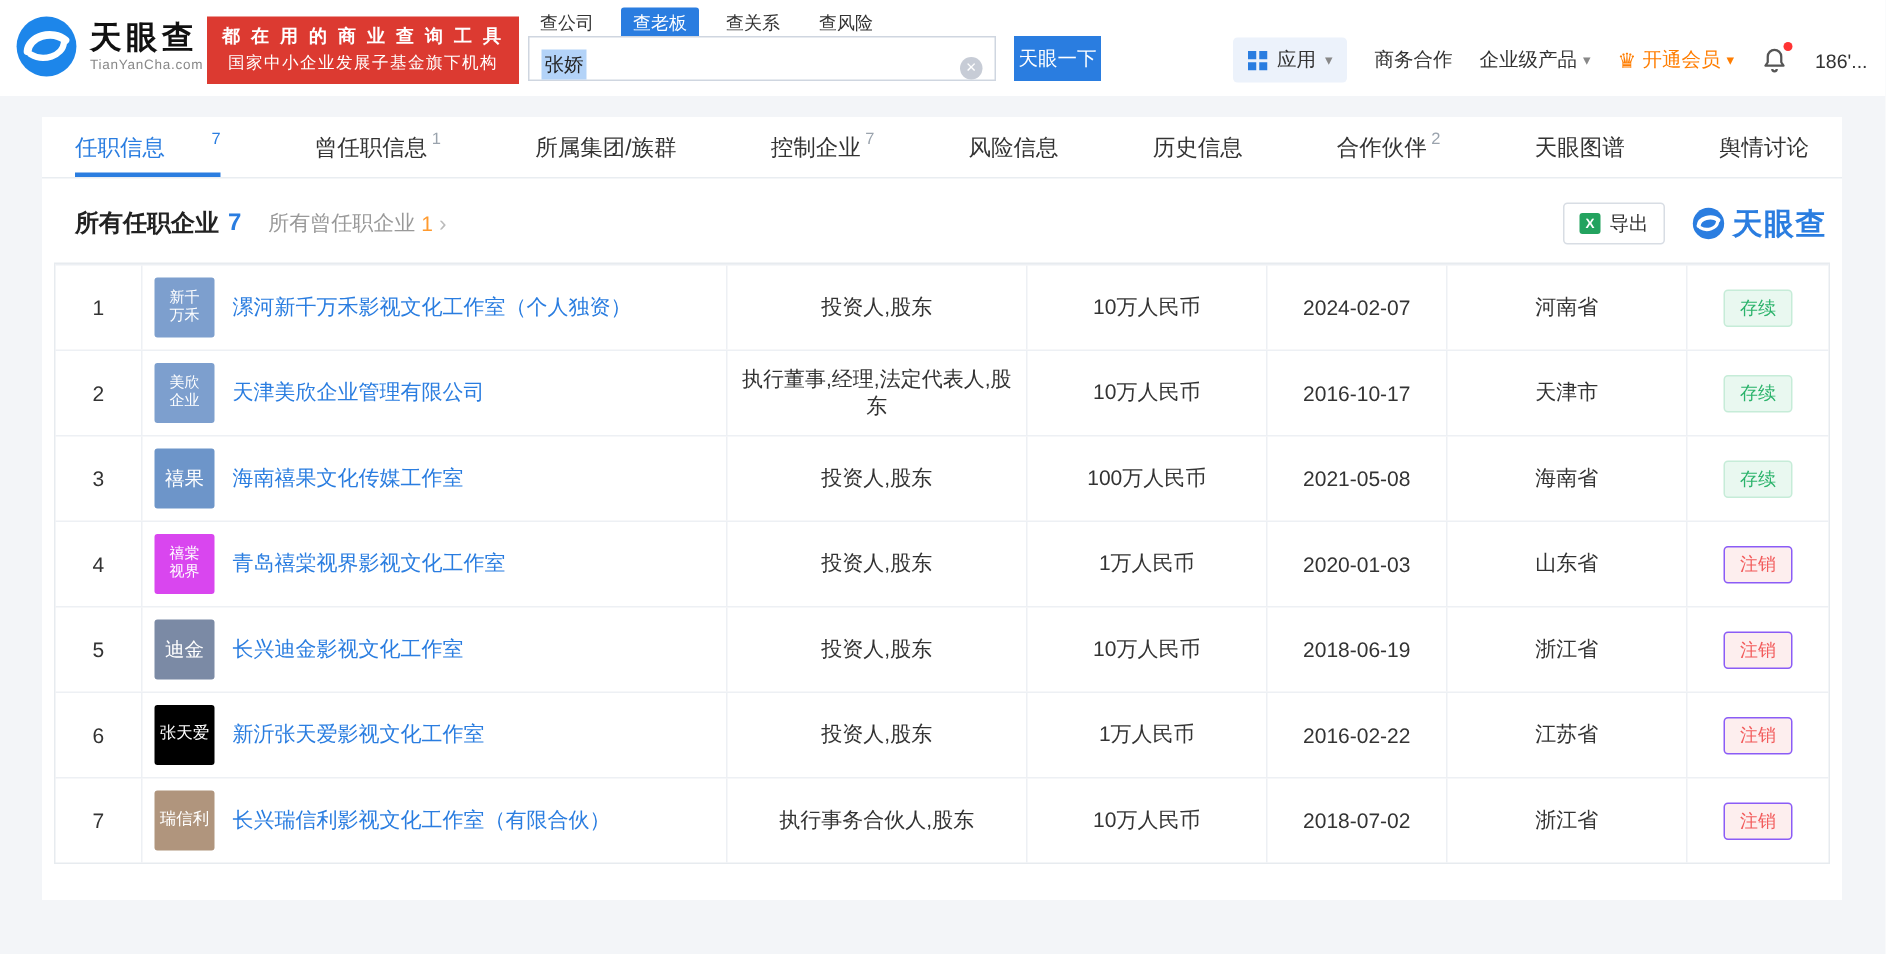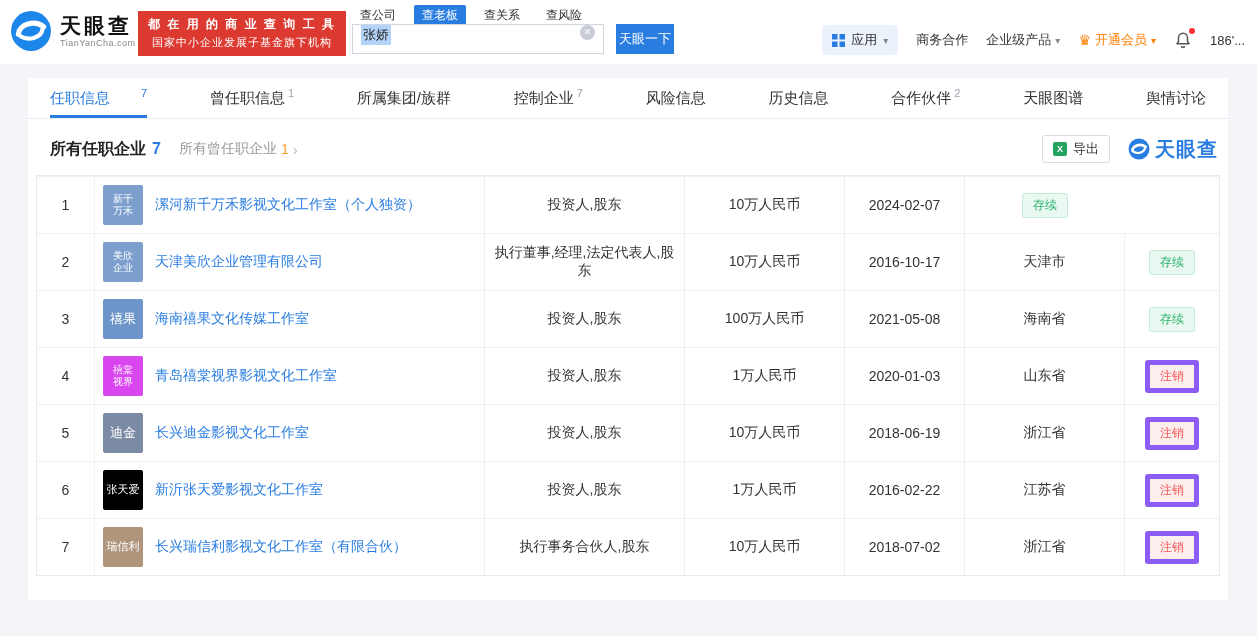--- a/index.html
+++ b/index.html
@@ -19,21 +19,21 @@
   .logo-en{font-size:9px;color:#888;letter-spacing:.5px;}
   .promo-badge{position:absolute;left:138px;top:11px;background:var(--promo);color:#ffffff;padding:4px 10px;text-align:center;line-height:1.6;}
   .promo-line1{font-size:12px;letter-spacing:2px;font-weight:bold;}
   .promo-line2{font-size:11px;letter-spacing:1px;}
 
   .search-tabs{position:absolute;left:352px;top:5px;display:flex;gap:10px;}
   .search-tab{font-size:12px;color:#333;padding:2px 8px;border-radius:2px;cursor:pointer;}
   .search-tab.active{background:var(--accent);color:#fff;}
 
   .search-bar{position:absolute;left:352px;top:24px;display:flex;align-items:center;}
-  .search-input{width:252px;height:30px;border:1px solid #cfd6e0;background:#fff;display:flex;align-items:flex-start;padding:0 28px 0 8px;position:relative;}
+  .search-input{width:312px;height:30px;border:1px solid #cfd6e0;background:#fff;display:flex;align-items:flex-end;padding:0 28px 0 8px;position:relative;}
   .selection{background:#b3d3f8;font-size:13px;color:#222;padding:1px 2px;}
   .clear-icon{position:absolute;right:8px;width:15px;height:15px;border-radius:50%;background:#c7ccd6;color:#fff;font-size:9px;line-height:15px;text-align:center;cursor:pointer;}
   .search-btn{margin-left:12px;width:58px;height:30px;background:var(--accent);color:#fff;font-size:13px;border:none;display:flex;align-items:center;justify-content:center;cursor:pointer;}
 
   .header-right{position:absolute;right:12px;top:25px;display:flex;align-items:center;gap:18px;font-size:13px;color:#333;}
   .apps-box{display:flex;align-items:center;gap:6px;background:#ecf2fb;padding:6px 10px;border-radius:3px;cursor:pointer;}
   .caret{font-size:10px;color:#888;}
   .plain-link{cursor:pointer;display:flex;align-items:center;gap:4px;}
   .vip{color:var(--vip);display:flex;align-items:center;gap:4px;cursor:pointer;}
   .vip .caret{color:var(--vip);}
@@ -70,21 +70,21 @@
   .th{display:flex;align-items:center;justify-content:center;font-size:14px;color:#333;border-right:1px solid #e9edf2;}
   .th:last-child{border-right:none;}
   .trow{border-top:1px solid #edf0f4;}
   .td{display:flex;align-items:center;justify-content:center;font-size:14px;color:#333;border-right:1px solid #edf0f4;padding:8px 6px;min-height:53px;text-align:center;}
   .td:last-child{border-right:none;}
   .td-name{justify-content:flex-start;text-align:left;gap:12px;padding-left:8px;}
   .corp-icon{flex:0 0 40px;width:40px;height:40px;border-radius:2px;color:#fff;display:flex;align-items:center;justify-content:center;text-align:center;white-space:pre-line;line-height:1.2;}
   .corp-link{color:var(--accent);cursor:pointer;text-decoration:none;font-size:14px;}
   .badge{padding:3px 10px;border-radius:3px;font-size:12px;}
   .badge-green{color:#2bb36b;background:#e9f8f0;border:1px solid #c6ecd8;}
-  .badge-red{color:#f25b5b;background:#fdeeee;border:5px solid #8b5cf6;}
+  .badge-red{color:#f25b5b;background:#fdeeee;border:1px solid #8b5cf6;}
 </style>
 </head>
 <body>
 
 <div class="canvas">
 
   <div class="header">
 
     <div class="logo">
       <svg width="42" height="42" viewBox="0 0 40 40">
@@ -231,20 +231,21 @@
       <div class="trow">
         <div class="td">1</div>
         <div class="td td-name">
           <div class="corp-icon" style="background: rgb(125, 159, 206); font-size: 10px;">新千
 万禾</div>
           <a class="corp-link">漯河新千万禾影视文化工作室（个人独资）</a>
         </div>
         <div class="td">投资人,股东</div>
         <div class="td">10万人民币</div>
         <div class="td">2024-02-07</div>
+        <div class="td">河南省</div>
         <div class="td">
           <span class="badge badge-green">存续</span>
         </div>
       </div>
 
       <div class="trow">
         <div class="td">2</div>
         <div class="td td-name">
           <div class="corp-icon" style="background: rgb(125, 159, 206); font-size: 10px;">美欣
 企业</div>

